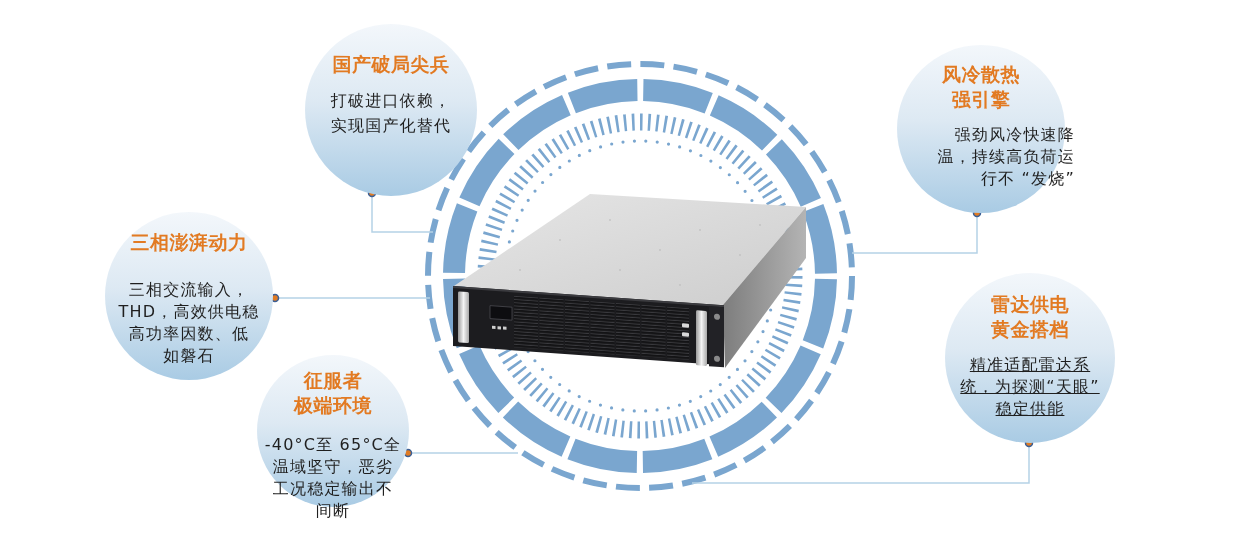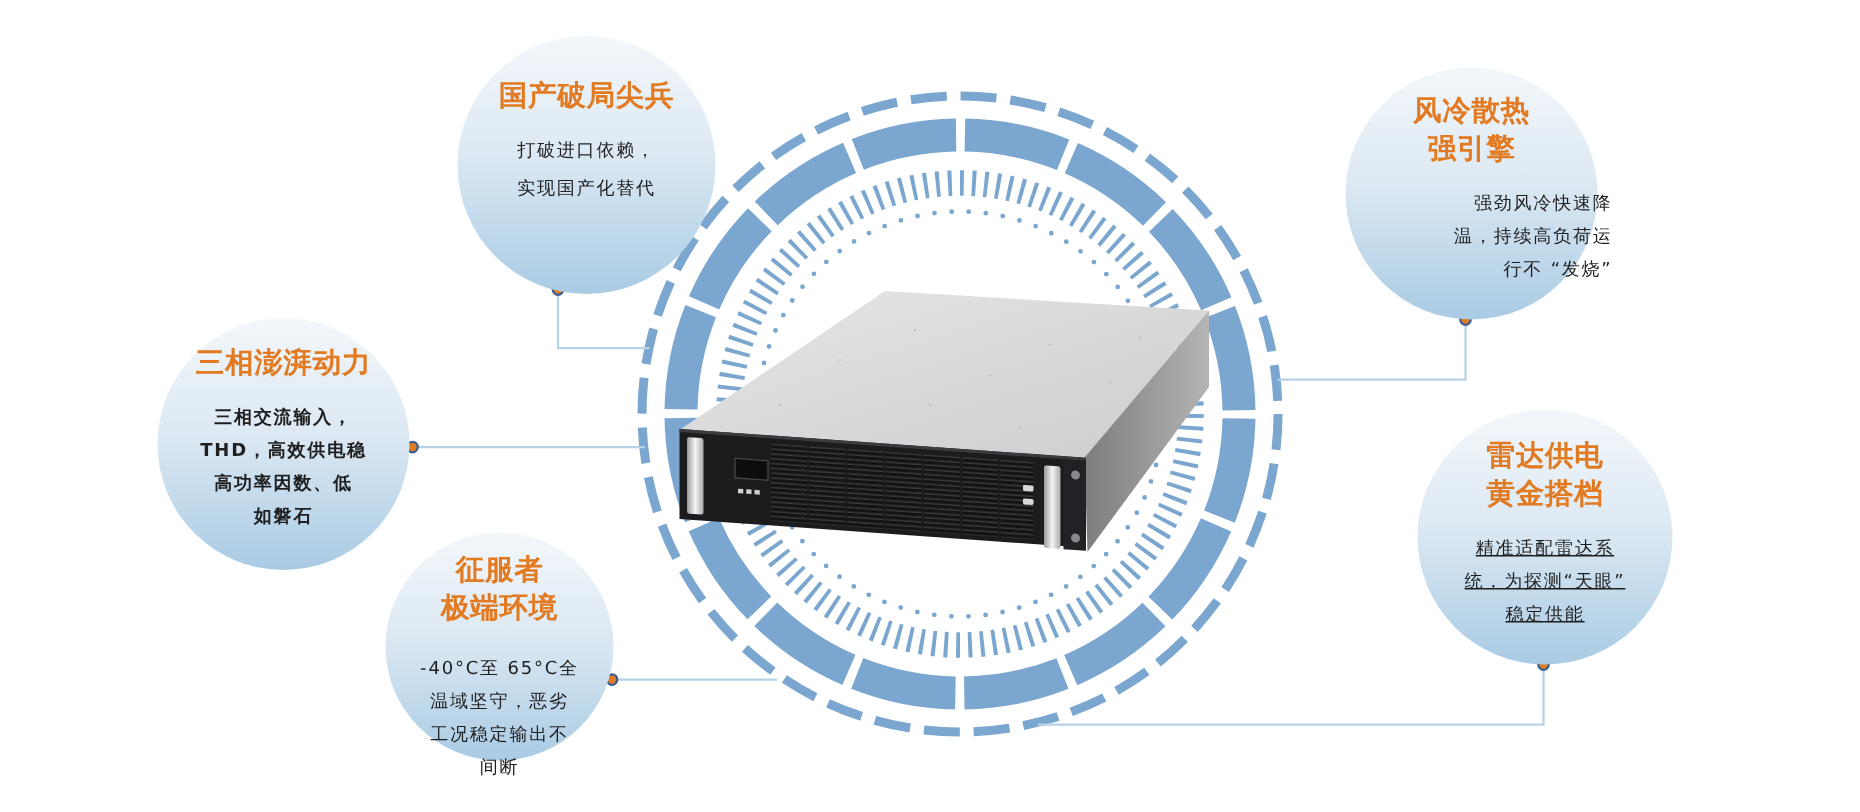--- a/index.html
+++ b/index.html
@@ -5,21 +5,21 @@
   html, body { margin: 0; padding: 0; background: #ffffff; }
   body { width: 1240px; height: 541px; position: relative; overflow: hidden;
          font-family: "DejaVu Sans", "Liberation Sans", sans-serif; }
   .stage { position: absolute; left: 0; top: 0; width: 1240px; height: 541px; }
   svg.art { position: absolute; left: 0; top: 0; }
   .bubble { position: absolute; border-radius: 50%;
             background: linear-gradient(180deg, #f3f7fb 0%, #dde9f3 45%, #a9cbe4 100%); }
   .bubble-content { position: absolute; left: -10px; right: -10px; text-align: center; }
   .bubble-title { color: #e27a22; font-weight: bold; font-size: 19px; line-height: 25px;
                   letter-spacing: 0.5px; white-space: pre; }
-  .bubble-body { color: #1f1f1f; font-size: 12px; line-height: 22px; letter-spacing: 1.2px; }
+  .bubble-body { color: #1f1f1f; font-size: 16px; line-height: 22px; letter-spacing: 1.2px; }
   .bubble-body div { white-space: pre; }
 </style>
 </head>
 <body>
 
 <div class="stage">
 
   <svg class="art" width="1240" height="541" viewBox="0 0 1240 541">
     <defs>
       <linearGradient id="topFace" x1="0" y1="0" x2="1" y2="1">
@@ -129,21 +129,21 @@
         <div>强劲风冷快速降</div>
         <div>温，持续高负荷运</div>
         <div>行不 “发烧”</div>
       </div>
     </div>
   </div>
 
   <div class="bubble" style="left:105px;top:212px;width:168px;height:168px;">
     <div class="bubble-content" style="top:18px;">
       <div class="bubble-title">三相澎湃动力</div>
-      <div class="bubble-body" style="margin-top:12px;font-weight:bold;">
+      <div class="bubble-body" style="margin-top:24px;">
         <div>三相交流输入，</div>
         <div>THD，高效供电稳</div>
         <div>高功率因数、低</div>
         <div>如磐石</div>
       </div>
     </div>
   </div>
 
   <div class="bubble" style="left:257px;top:355px;width:152px;height:152px;">
     <div class="bubble-content" style="top:13px;">

